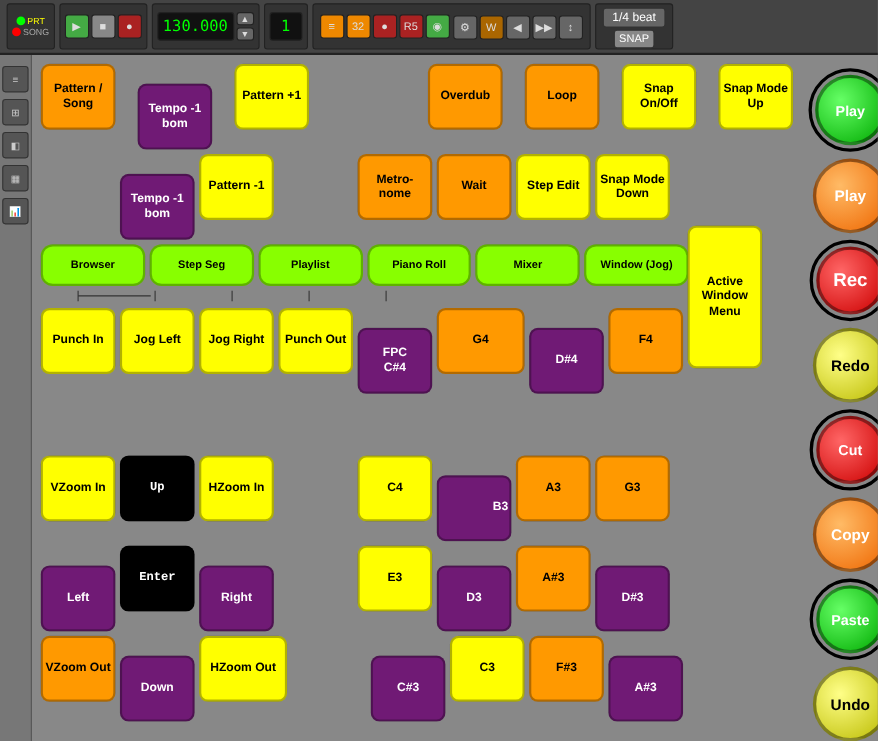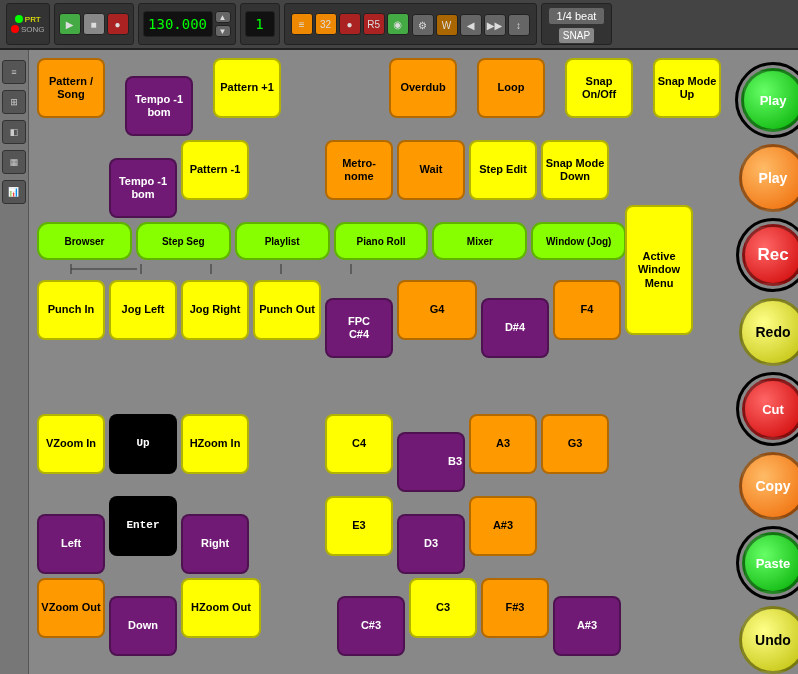--- a/index.html
+++ b/index.html
@@ -368,20 +368,21 @@
     </div>
 
     <div style="display:flex;gap:4px;">
       <div class="btn-tall btn-red" style="width:68px;color:#fff;">Left</div>
       <div class="btn-tall btn-green" style="width:68px;color:#fff;">Enter</div>
       <div class="btn-tall btn-red" style="width:68px;color:#fff;">Right</div>
       <div style="width:68px;"></div>
       <div class="btn-tall btn-yellow" style="width:68px;">E3</div>
       <div class="btn-tall btn-red" style="width:68px;color:#fff;">D3</div>
       <div class="btn-tall btn-orange" style="width:68px;">A#3</div>
+      <div class="btn-tall btn-red" style="width:68px;color:#fff;">D#3</div>
     </div>
 
     <div style="display:flex;gap:4px;">
       <div class="btn-tall btn-orange" style="width:68px;">VZoom
 Out</div>
       <div class="btn-tall btn-red" style="width:68px;color:#fff;">Down</div>
       <div class="btn-tall btn-yellow" style="width:80px;">HZoom
 Out</div>
       <div style="width:68px;"></div>
       <div class="btn-tall btn-red" style="width:68px;color:#fff;">C#3</div>

